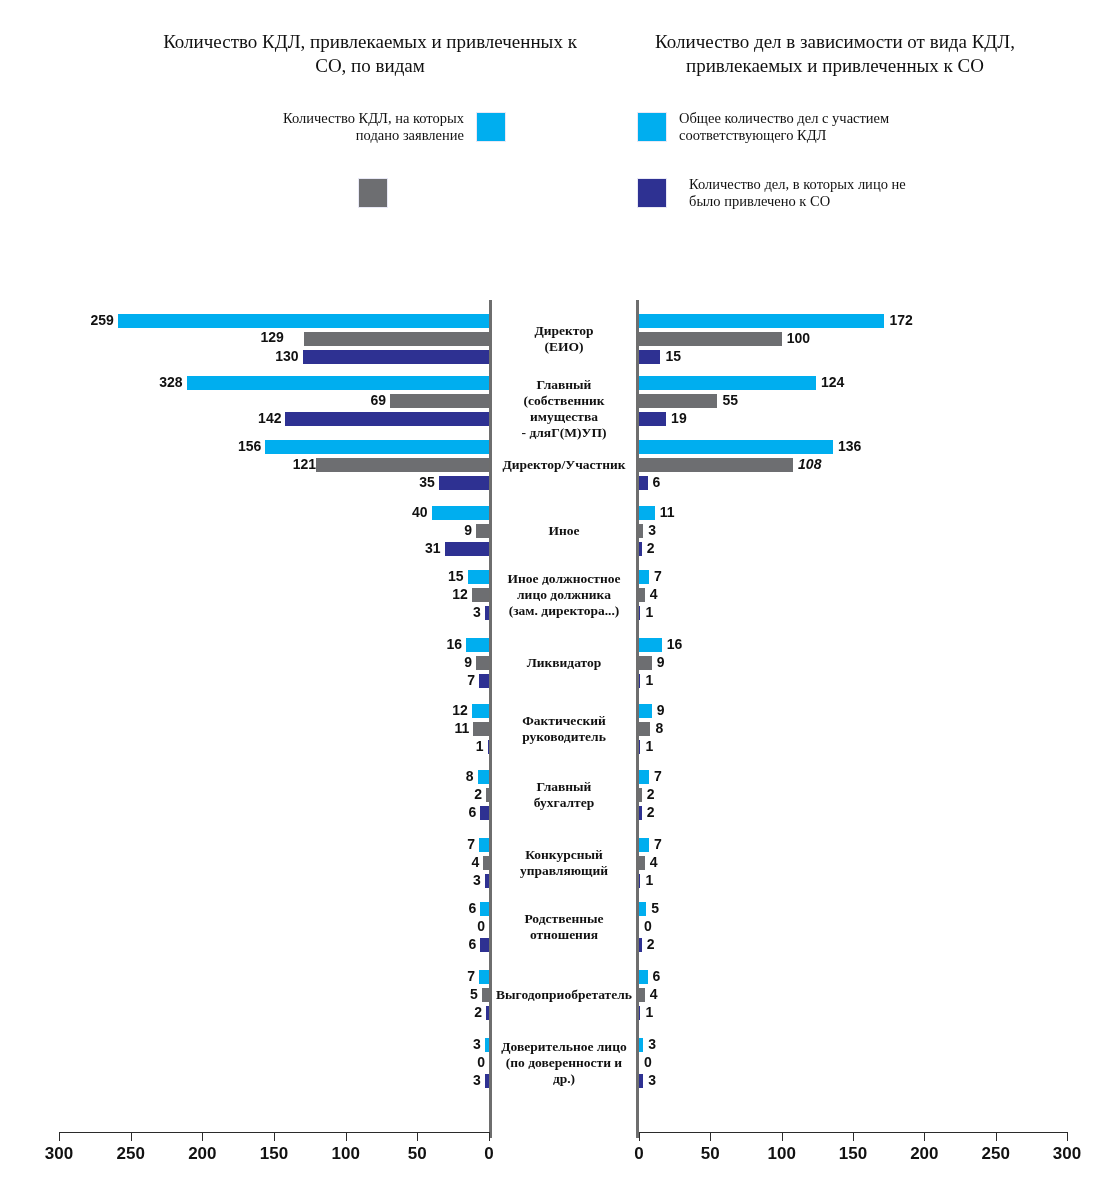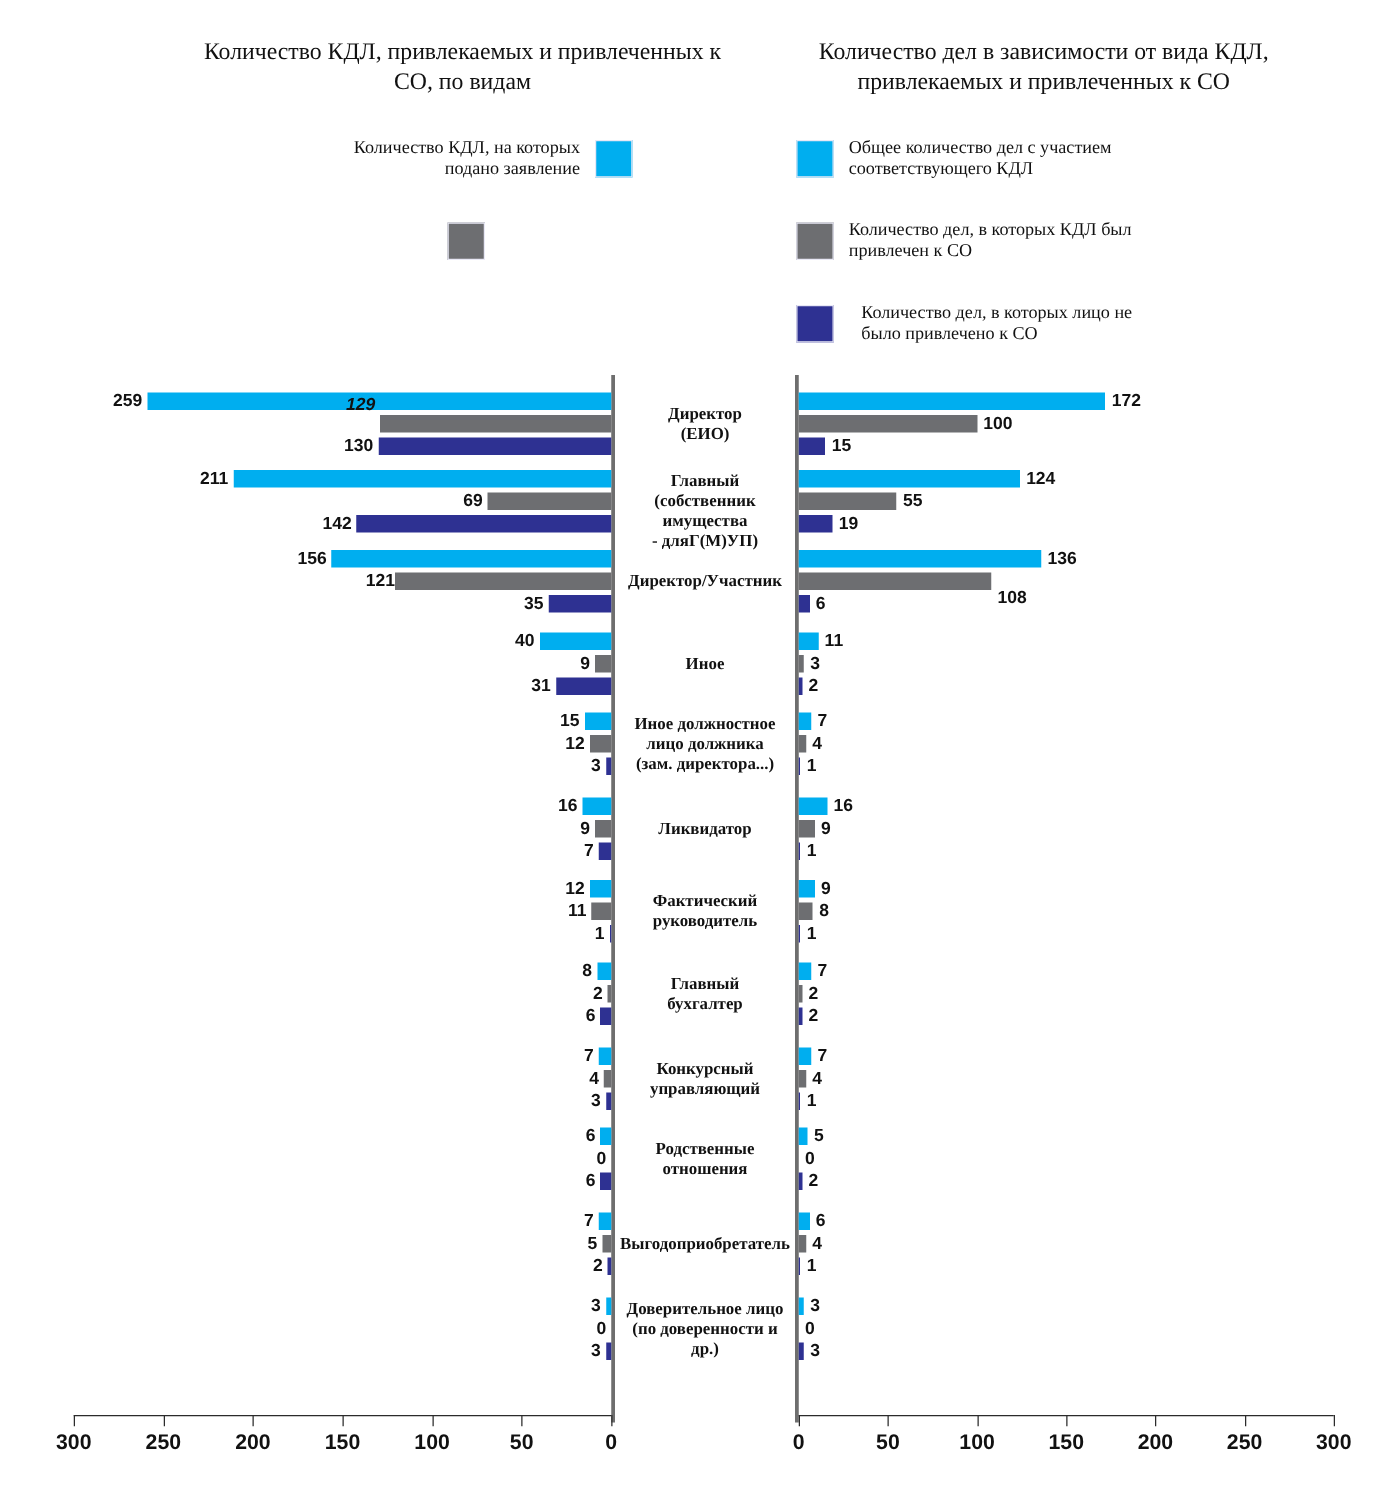--- a/index.html
+++ b/index.html
@@ -117,52 +117,48 @@
   <div class="legend-row" style="height:42px;">
     <div class="legend-swatch" style="background:#6D6E71;"></div>
   </div>
 </div>
 
 <div class="legend" id="legend-right">
   <div class="legend-row" style="height:42px;">
     <div class="legend-swatch" style="background:#00AEEF;"></div>
     <div class="legend-label">Общее количество дел с участием соответствующего КДЛ</div>
   </div>
-  <div class="legend-row" style="height:42px;">
-    <div class="legend-swatch" style="background:#6D6E71;"></div>
-    <div class="legend-label">Количество дел, в которых КДЛ был привлечен к СО</div>
-  </div>
   <div class="legend-row" style="height:42px;gap:10px;">
     <div class="legend-swatch" style="background:#2E3192;"></div>
     <div class="legend-label">Количество дел, в которых лицо не было привлечено к СО</div>
   </div>
 </div>
 
 <div id="plot">
   <div class="axis-line" id="axis-left-zero"></div>
   <div class="axis-line" id="axis-right-zero"></div>
   <div id="bars-host">
       <div class="bar" style="position: absolute; top: 14px; height: 14px; background: rgb(0, 174, 239); width: 371.233px; left: 117.767px;"></div>
       <div class="vlabel l" style="top: 13px; left: 57.7667px; width: 56px; ">259</div>
       <div class="bar" style="position: absolute; top: 32px; height: 14px; background: rgb(109, 110, 113); width: 184.9px; left: 304.1px;"></div>
-      <div class="vlabel l" style="top: 16px; left: 244.1px; width: 56px; text-align: right; font-style: italic;">129</div>
+      <div class="vlabel l" style="top: 30px; left: 244.1px; width: 56px; text-align: center;">129</div>
       <div class="bar" style="position: absolute; top: 50px; height: 14px; background: rgb(46, 49, 146); width: 186.333px; left: 302.667px;"></div>
       <div class="vlabel l" style="top: 49px; left: 242.667px; width: 56px; text-align: right;">130</div>
       <div class="bar" style="position: absolute; top: 14px; height: 14px; background: rgb(0, 174, 239); width: 245.387px; left: 639px;"></div>
       <div class="vlabel r" style="top: 13px; left: 889.387px; text-align: left;">172</div>
       <div class="bar" style="position: absolute; top: 32px; height: 14px; background: rgb(109, 110, 113); width: 142.667px; left: 639px;"></div>
       <div class="vlabel r" style="top: 31px; left: 786.667px; text-align: left;">100</div>
       <div class="bar" style="position: absolute; top: 50px; height: 14px; background: rgb(46, 49, 146); width: 21.4px; left: 639px;"></div>
       <div class="vlabel r" style="top: 49px; left: 665.4px; text-align: left;">15</div>
       <div class="cat-label" style="top: 23px;">
         <div>Директор</div>
         <div>(ЕИО)</div>
       </div>
       <div class="bar" style="position: absolute; top: 76px; height: 14px; background: rgb(0, 174, 239); width: 302.433px; left: 186.567px;"></div>
-      <div class="vlabel l" style="top: 75px; left: 126.567px; width: 56px; text-align: right;">211</div>
+      <div class="vlabel l" style="top: 75px; left: 126.567px; width: 56px; text-align: right;">328</div>
       <div class="bar" style="position: absolute; top: 94px; height: 14px; background: rgb(109, 110, 113); width: 98.9px; left: 390.1px;"></div>
       <div class="vlabel l" style="top: 93px; left: 330.1px; width: 56px; text-align: right;">69</div>
       <div class="bar" style="position: absolute; top: 112px; height: 14px; background: rgb(46, 49, 146); width: 203.533px; left: 285.467px;"></div>
       <div class="vlabel l" style="top: 111px; left: 225.467px; width: 56px; text-align: right;">142</div>
       <div class="bar" style="position: absolute; top: 76px; height: 14px; background: rgb(0, 174, 239); width: 176.907px; left: 639px;"></div>
       <div class="vlabel r" style="top: 75px; left: 820.907px; text-align: left;">124</div>
       <div class="bar" style="position: absolute; top: 94px; height: 14px; background: rgb(109, 110, 113); width: 78.4667px; left: 639px;"></div>
       <div class="vlabel r" style="top: 93px; left: 722.467px; text-align: left;">55</div>
       <div class="bar" style="position: absolute; top: 112px; height: 14px; background: rgb(46, 49, 146); width: 27.1067px; left: 639px;"></div>
       <div class="vlabel r" style="top: 111px; left: 671.107px; text-align: left;">19</div>
@@ -173,21 +169,21 @@
       </div>
       <div class="bar" style="position: absolute; top: 140px; height: 14px; background: rgb(0, 174, 239); width: 223.6px; left: 265.4px;"></div>
       <div class="vlabel l" style="top: 139px; left: 205.4px; width: 56px; text-align: right;">156</div>
       <div class="bar" style="position: absolute; top: 158px; height: 14px; background: rgb(109, 110, 113); width: 173.433px; left: 315.567px;"></div>
       <div class="vlabel l" style="top: 157px; left: 260px; width: 56px; text-align: right;">121</div>
       <div class="bar" style="position: absolute; top: 176px; height: 14px; background: rgb(46, 49, 146); width: 50.1667px; left: 438.833px;"></div>
       <div class="vlabel l" style="top: 175px; left: 378.833px; width: 56px; text-align: right;">35</div>
       <div class="bar" style="position: absolute; top: 140px; height: 14px; background: rgb(0, 174, 239); width: 194.027px; left: 639px;"></div>
       <div class="vlabel r" style="top: 139px; left: 838.027px; text-align: left;">136</div>
       <div class="bar" style="position: absolute; top: 158px; height: 14px; background: rgb(109, 110, 113); width: 154.08px; left: 639px;"></div>
-      <div class="vlabel r" style="top: 170px; left: 798.08px; text-align: left;">108</div>
+      <div class="vlabel r" style="top: 157px; left: 798.08px; text-align: left; font-style: italic;">108</div>
       <div class="bar" style="position: absolute; top: 176px; height: 14px; background: rgb(46, 49, 146); width: 8.56px; left: 639px;"></div>
       <div class="vlabel r" style="top: 175px; left: 652.56px; text-align: left;">6</div>
       <div class="cat-label" style="top: 157px;">
         <div>Директор/Участник</div>
       </div>
       <div class="bar" style="position: absolute; top: 206px; height: 14px; background: rgb(0, 174, 239); width: 57.3333px; left: 431.667px;"></div>
       <div class="vlabel l" style="top: 205px; left: 371.667px; width: 56px; text-align: right;">40</div>
       <div class="bar" style="position: absolute; top: 224px; height: 14px; background: rgb(109, 110, 113); width: 12.9px; left: 476.1px;"></div>
       <div class="vlabel l" style="top: 223px; left: 416.1px; width: 56px; text-align: right;">9</div>
       <div class="bar" style="position: absolute; top: 242px; height: 14px; background: rgb(46, 49, 146); width: 44.4333px; left: 444.567px;"></div>

